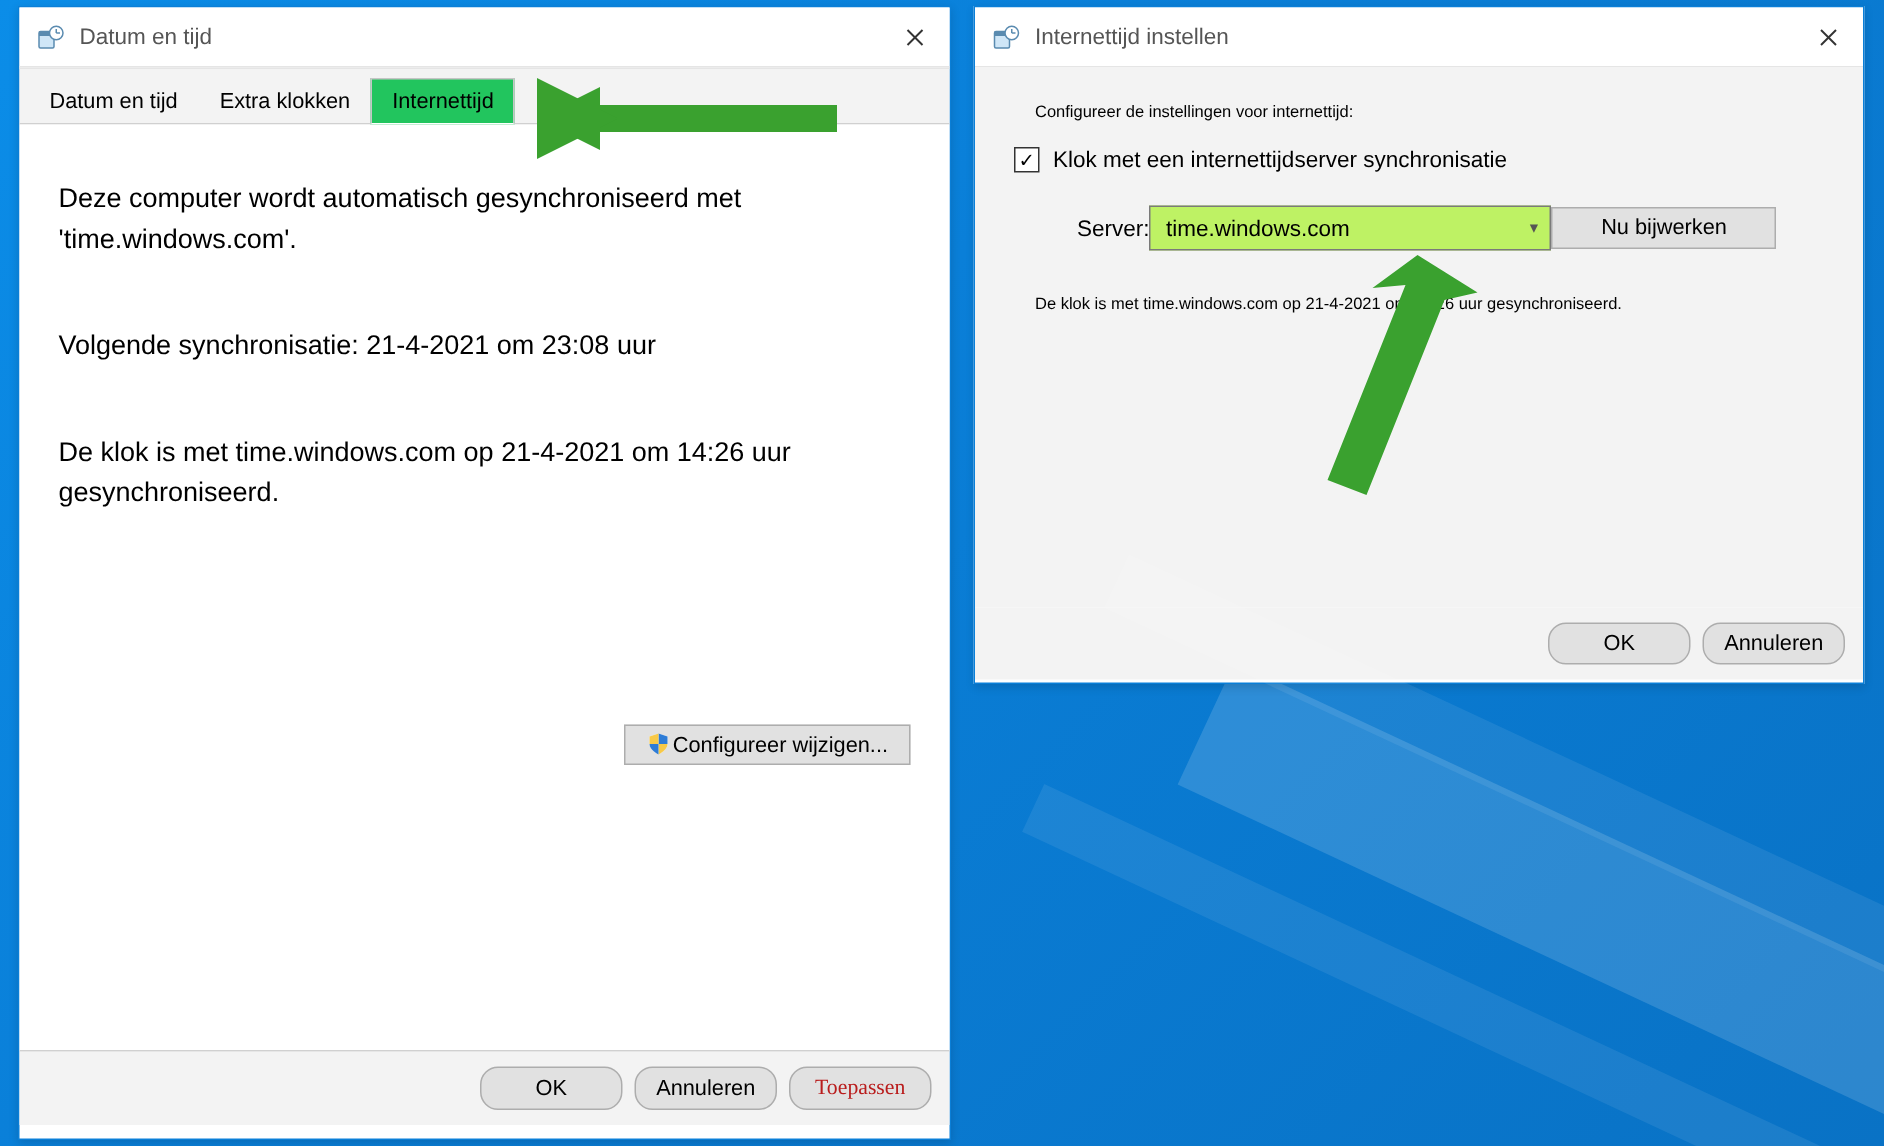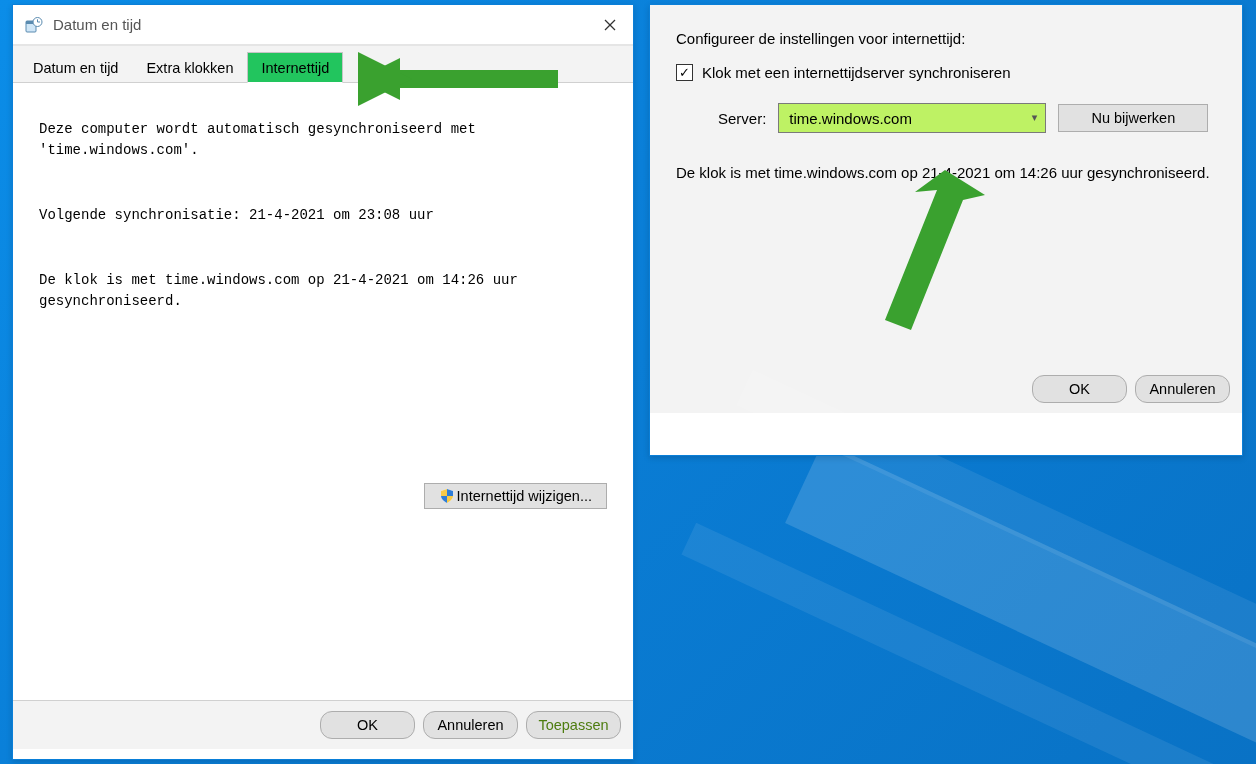--- a/index.html
+++ b/index.html
@@ -85,66 +85,66 @@
     margin-bottom:-1px;
     z-index:2;
   }
   .tab-content {
     background:#fff;
     padding: 36px 26px 10px 26px;
     height: 618px;
     border-bottom:1px solid #d0d0d0;
     position:relative;
   }
-  .tab-content p { margin: 0 0 20px 0; line-height:1.5; font-size:14px;font-family:Liberation Mono, monospace;}
+  .tab-content p { margin: 0 0 20px 0; line-height:1.5; font-size:18px;}
   .btn {
     background:#e1e1e1;
     border:1px solid #adadad;
     padding: 4px 14px;
     font-size:14.5px;
     cursor:pointer;
     color:#000;
     font-family:inherit;
   }
-  .btn.disabled { color:#4d7c0f; cursor:default; }
+  .btn.disabled { color:#b91c1c; cursor:default;font-family:Liberation Serif, serif; }
   .settings-btn-row {
     position:absolute; right:26px; top:400px;
   }
   .shield-icon { display:inline-block; width:16px; height:16px; vertical-align:-3px; margin-right:2px;}
   .dialog-buttons {
     display:flex; justify-content:flex-end;
     gap:8px; padding: 10px 12px 10px 0;
     background:#f3f3f3;
   }
   .dialog-buttons .btn { min-width:95px; padding:5px 10px; text-align:center;border-radius:12px;}
 
   
   .win2 { left: 649px; top: 4px; width: 594px; height: 452px; }
   .win2-body {
     background:#f3f3f3;
     padding: 22px 26px 0 26px;
     height: 360px;
     position:relative;
   }
-  .win2-body p { font-size:15px; line-height:1.55; margin:0 0 14px 0; }
+  .win2-body p { font-size:11px; line-height:1.55; margin:0 0 14px 14px; }
   .checkbox-row {
     display:flex; align-items:center; gap:9px;
     margin: 10px 0 22px 0;
     font-size:15px;
   }
   .chk {
     width:17px; height:17px;
     border:1px solid #333;
     background:#fff;
     display:inline-flex; align-items:center; justify-content:center;
     cursor:pointer;
     font-size:13px;
     color:#000;
   }
-  .server-row { display:flex; align-items:center; gap:12px; margin-bottom:28px; margin-left:42px;}
+  .server-row { display:flex; align-items:center; margin-bottom:28px; margin-left:42px;}
   .server-row label { font-size:15px; }
   .combo {
     flex:0 0 268px;
     border:1px solid #7a7a7a;
     background:#bef264;
     height:30px;
     display:flex; align-items:center;
     padding:0 10px;
     font-size:15px;
     position:relative;
@@ -200,40 +200,58 @@
     <div class="settings-btn-row">
       <button class="btn">
         <span class="shield-icon">
           <svg viewBox="0 0 16 16" width="16" height="16">
             <path d="M8 1 L14 3 V8 C14 12 8 15 8 15 C8 15 2 12 2 8 V3 Z" fill="#fff"></path>
             <path d="M8 1 L14 3 V8 L8 8 Z" fill="#2e7cd6"></path>
             <path d="M8 8 L14 8 C14 12 8 15 8 15 Z" fill="#f7c948"></path>
             <path d="M2 3 L8 1 L8 8 L2 8 Z" fill="#f7c948"></path>
             <path d="M2 8 L8 8 L8 15 C8 15 2 12 2 8 Z" fill="#2e7cd6"></path>
           </svg>
-        </span><span>Internettijd wijzigen...</span>
+        </span><span>Configureer wijzigen...</span>
       </button>
     </div>
   </div>
 
   <div class="dialog-buttons">
     <button class="btn">OK</button>
     <button class="btn">Annuleren</button>
     <button class="btn disabled">Toepassen</button>
   </div>
 </div>
 
 <div class="window win2">
+  <div class="titlebar">
+    <span class="icon">
+      <svg viewBox="0 0 18 18" width="18" height="18">
+        <rect x="1" y="5" width="10" height="11" rx="1" fill="#cfe6f7" stroke="#5a8bb0" stroke-width="1"></rect>
+        <rect x="1" y="5" width="10" height="3" fill="#5a8bb0"></rect>
+        <circle cx="12.5" cy="6" r="4.5" fill="#fff" stroke="#5a8bb0" stroke-width="1"></circle>
+        <line x1="12.5" y1="6" x2="12.5" y2="3.3" stroke="#5a8bb0" stroke-width="1"></line>
+        <line x1="12.5" y1="6" x2="15" y2="6" stroke="#5a8bb0" stroke-width="1"></line>
+      </svg>
+    </span>
+    <span class="title">Internettijd instellen</span>
+    <div class="close-btn">
+      <svg width="12" height="12" viewBox="0 0 12 12">
+          <line x1="1" y1="1" x2="11" y2="11" stroke="currentColor" stroke-width="1.3"></line>
+          <line x1="11" y1="1" x2="1" y2="11" stroke="currentColor" stroke-width="1.3"></line>
+        </svg>
+    </div>
+  </div>
 
   <div class="win2-body">
     <p>Configureer de instellingen voor internettijd:</p>
 
     <div class="checkbox-row">
       <span class="chk">✓</span>
-      <span>Klok met een internettijdserver synchroniseren</span>
+      <span>Klok met een internettijdserver synchronisatie</span>
     </div>
 
     <div class="server-row">
       <label>Server:</label>
       <div class="combo">
         <span>time.windows.com</span>
         <span class="chev">▾</span>
       </div>
       <button class="btn" style="min-width:150px; padding:5px 21px;">Nu bijwerken</button>
     </div>

